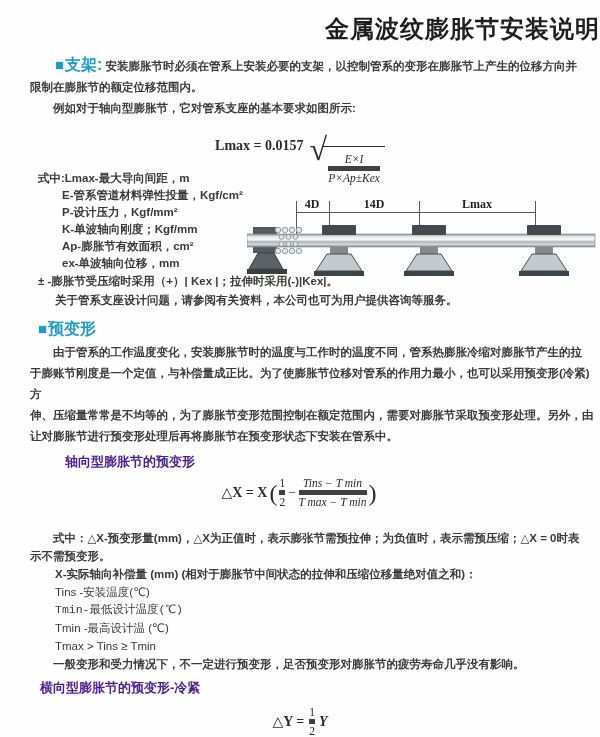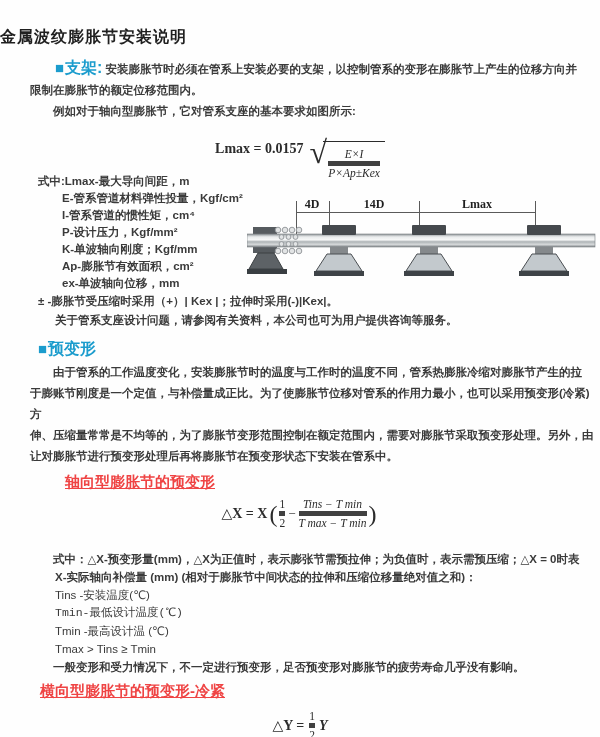--- a/index.html
+++ b/index.html
@@ -7,48 +7,47 @@
   .page {
     position:relative;
     width:600px; height:737px;
     overflow:hidden;
     background:#fefefe;
     font-family:"Liberation Sans","DejaVu Sans",sans-serif;
     color:#3a3a3a;
   }
   .doc-title {
     padding-top:13px;
-    text-align:left;
-    font-size:16px;
+    text-align:right;
+    font-size:24px;
     font-weight:bold;
     color:#1f1f1f;
     letter-spacing:1px;
-    margin-top:14px;
   }
   
   .sec-head { font-size:16px; font-weight:bold; color:#1b9ccd; }
   .sq { display:inline-block; font-size:15px; color:#1b9ccd; margin-right:1px; }
-  .sub-head { font-size:15px; font-weight:bold; color:#ef4444;text-decoration:underline; }
+  .sub-head { font-size:13px; font-weight:bold; color:#4c1d95; }
   
   .para { font-size:11.5px; line-height:21px; font-weight:600; color:#3a3a3a; }
   .m-l { margin-left:30px; margin-right:4px; }
   .indent { text-indent:2em; }
   .defs { margin-left:38px; font-size:11.5px; line-height:17px; font-weight:600; }
   .defs .d-sub { margin-left:24px; }
   .tline { font-size:11.5px; line-height:18px; font-weight:600; }
   .latin { font-weight:normal; }
   
   .formula {
     display:flex; align-items:center; justify-content:center;
     font-family:"Liberation Serif","DejaVu Serif",serif;
     color:#2b2b2b;
   }
   .f-lhs { font-weight:bold; font-size:14px; }
   .sqrt-sym { font-size:32px; font-weight:normal; line-height:26px; margin-left:6px; position:relative; top:3px; }
-  .radicand { display:inline-block; border-top:1.5px solid #2b2b2b; margin-left:-4px; padding:2px 5px 0 5px; position:relative; top:12px; }
+  .radicand { display:inline-block; border-top:1.5px solid #2b2b2b; margin-left:-4px; padding:2px 5px 0 5px; position:relative; top:20px; }
   .frac { display:inline-flex; flex-direction:column; align-items:center; font-size:11.5px; line-height:14px; }
   .frac .den { border-top:5px solid #404040; }
   .ital { font-style:italic; }
   .bigparen { font-size:24px; font-weight:normal; line-height:20px; padding:0 2px; }
   .f-op { font-size:13px; padding:0 3px; }
   .f2 { margin:5px 0 6px 0; }
   .f3 { margin:8px 0 8px 0; }
   .f1 { margin:7px 0 5px 0; }
   
   .diagram { position:absolute; left:247px; top:192px; }
@@ -77,21 +76,20 @@
       <span class="frac ital">
         <span class="num">E×I</span>
         <span class="den">P×Ap±Kex</span>
       </span>
     </span>
   </div>
 
   <div class="defs">
     <div>式中:Lmax-最大导向间距，m</div>
     <div class="d-sub">E-管系管道材料弹性投量，Kgf/cm²</div>
-    <div class="d-sub">I-管系管道的惯性矩，cm⁴</div>
     <div class="d-sub">P-设计压力，Kgf/mm²</div>
     <div class="d-sub">K-单波轴向刚度；Kgf/mm</div>
     <div class="d-sub">Ap-膨胀节有效面积，cm²</div>
     <div class="d-sub">ex-单波轴向位移，mm</div>
   </div>
   <div class="tline" style="margin-left:38px; line-height:19px;">± -膨胀节受压缩时采用（+）| Kex |；拉伸时采用(-)|Kex|。</div>
   <div class="tline" style="margin-left:55px; line-height:19px;">关于管系支座设计问题，请参阅有关资料，本公司也可为用户提供咨询等服务。</div>
 
   <svg class="diagram" width="350" height="96" viewBox="0 0 350 96">
     <defs>
@@ -185,20 +183,21 @@
     <span class="f-op">−</span>
     <span class="frac ital">
       <span class="num">Tins − T min</span>
       <span class="den">T max − T min</span>
     </span>
     <span class="bigparen">)</span>
   </div>
 
   <div style="margin-left:30px; margin-right:4px;margin-top:20px;">
     <div class="tline indent">式中：△X-预变形量(mm)，△X为正值时，表示膨张节需预拉伸；为负值时，表示需预压缩；△X = 0时表</div>
+    <div class="tline">示不需预变形。</div>
     <div class="tline" style="margin-left:25px;">X-实际轴向补偿量 (mm) (相对于膨胀节中间状态的拉伸和压缩位移量绝对值之和)：</div>
     <div class="tline latin" style="margin-left:25px;">Tins -安装温度(℃)</div>
     <div class="tline latin" style="margin-left:25px;font-family:Liberation Mono, monospace;">Tmin-最低设计温度(℃)</div>
     <div class="tline latin" style="margin-left:25px;">Tmin -最高设计温 (℃)</div>
     <div class="tline latin" style="margin-left:25px;">Tmax &gt; Tins ≥ Tmin</div>
     <div class="tline indent">一般变形和受力情况下，不一定进行预变形，足否预变形对膨胀节的疲劳寿命几乎没有影响。</div>
   </div>
 
   <div class="sub-head" style="margin-left:40px; margin-top:6px;">横向型膨胀节的预变形-冷紧</div>
 

